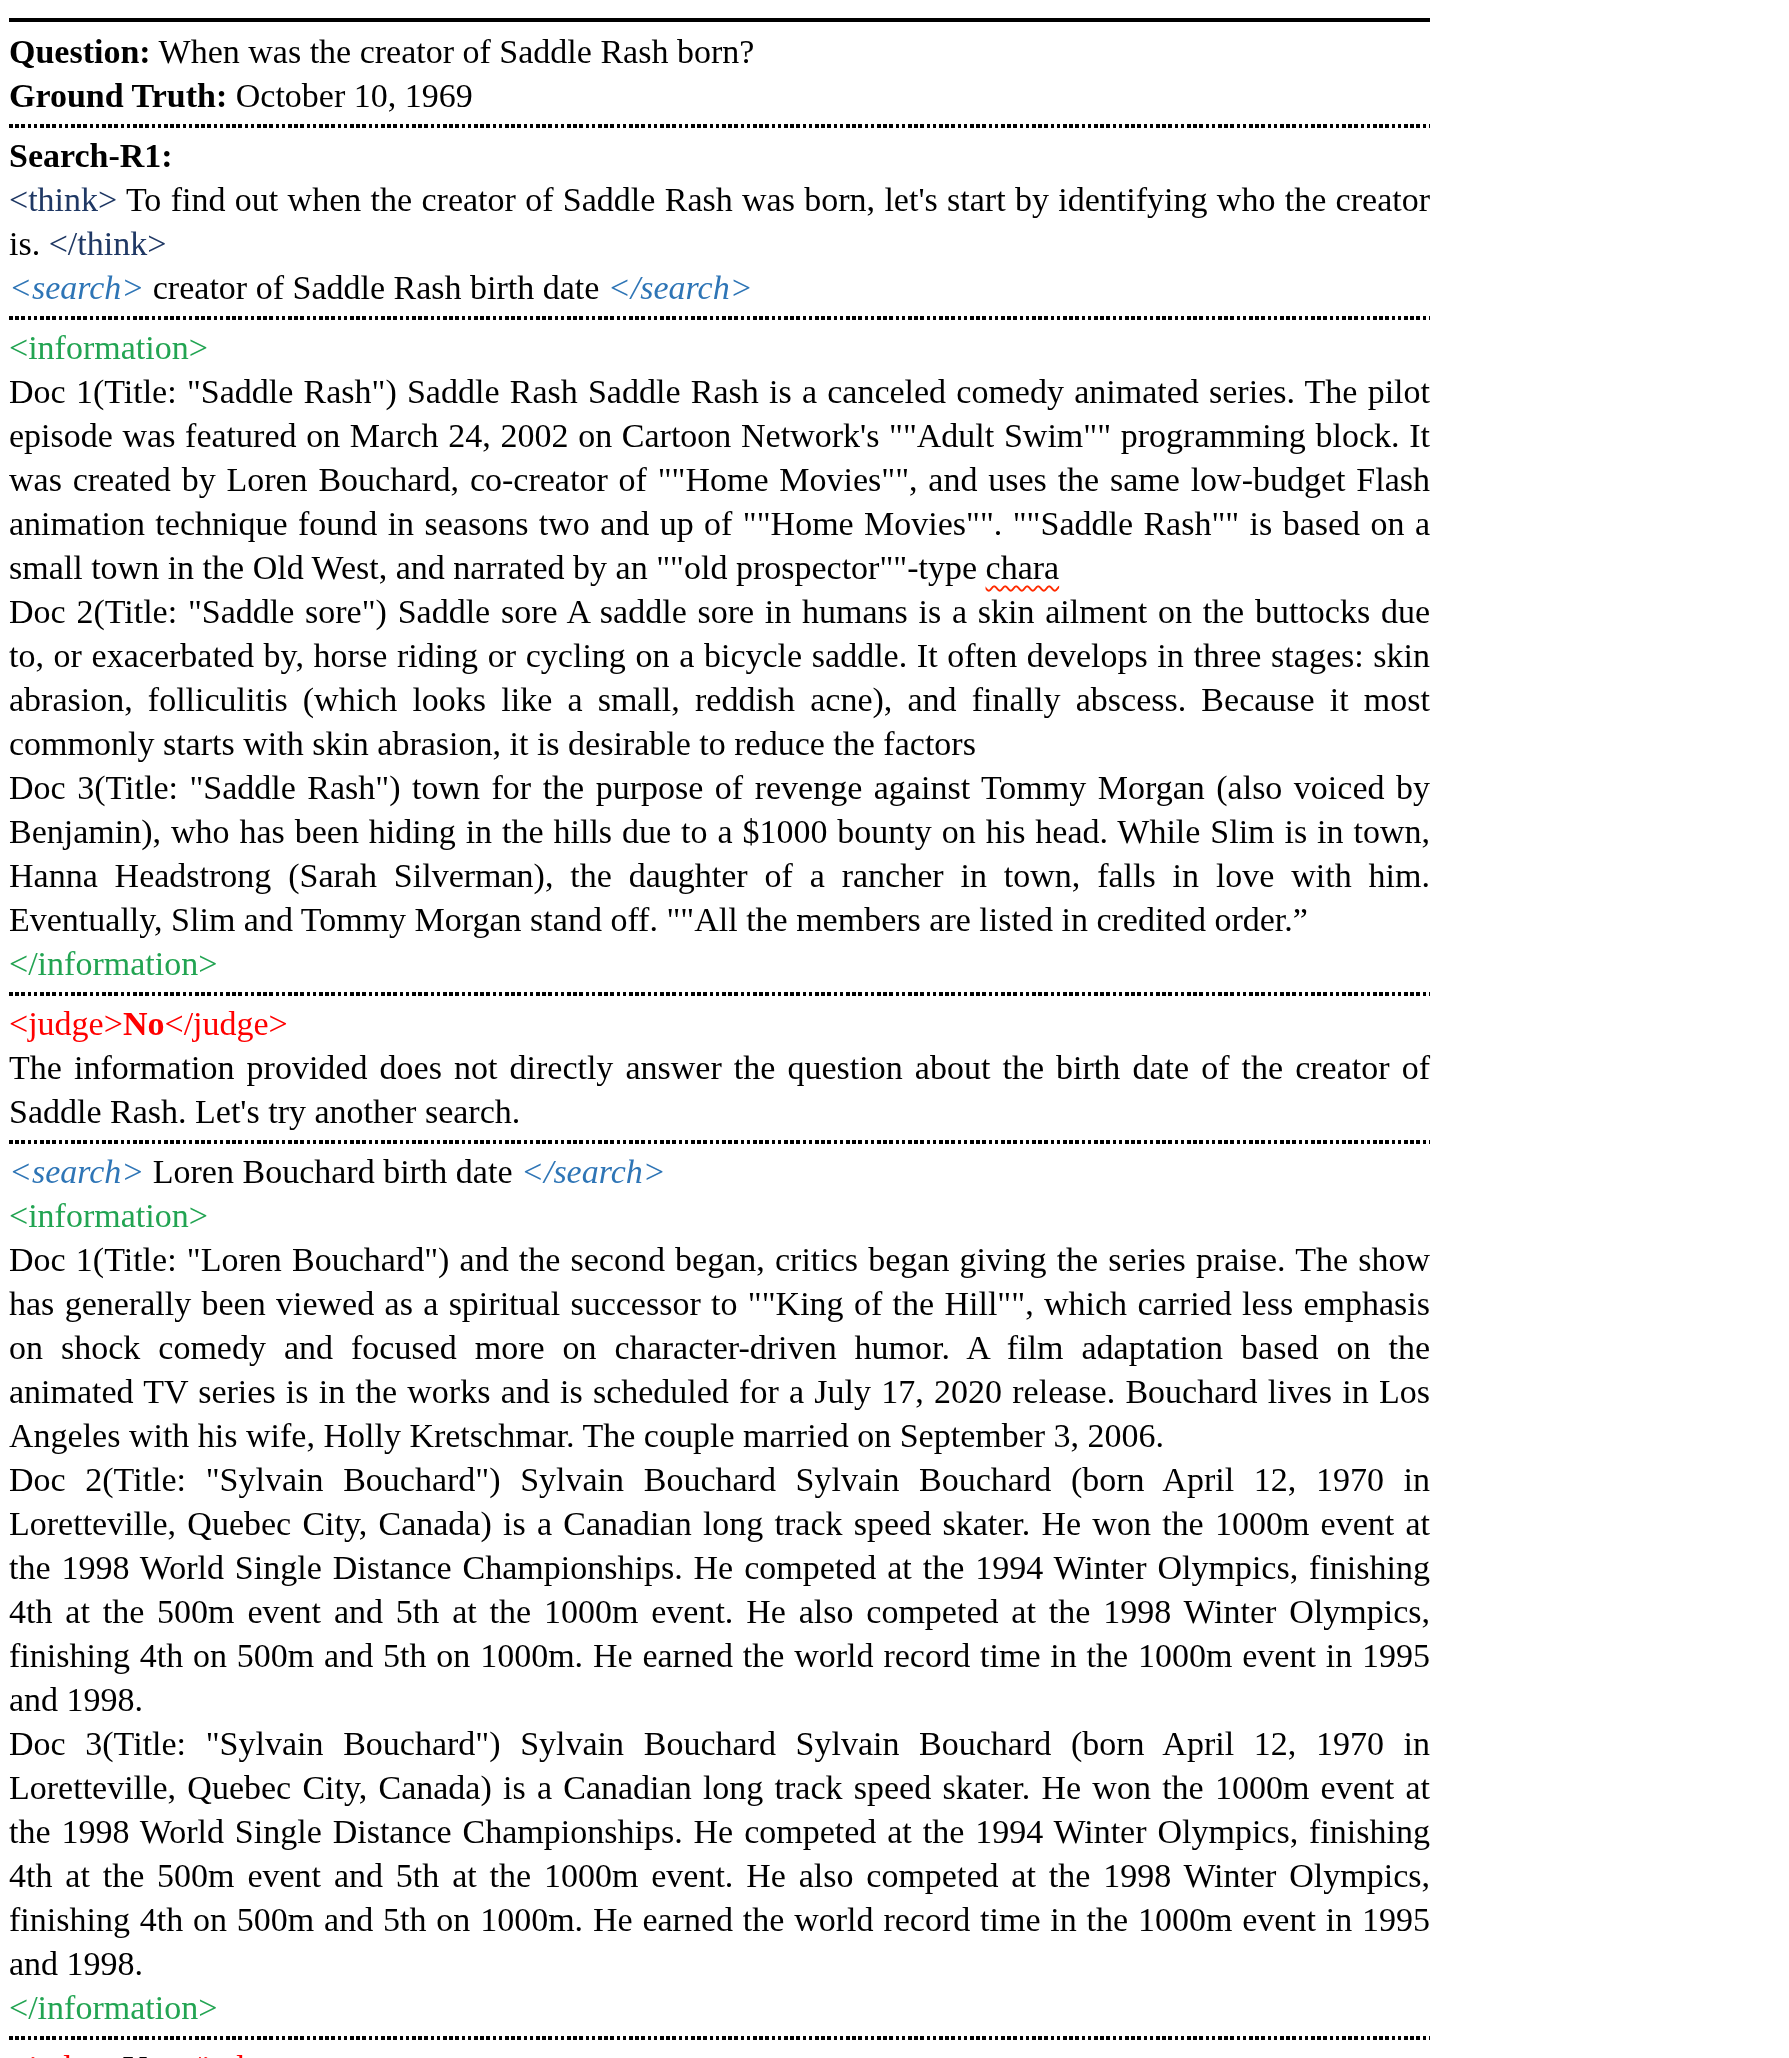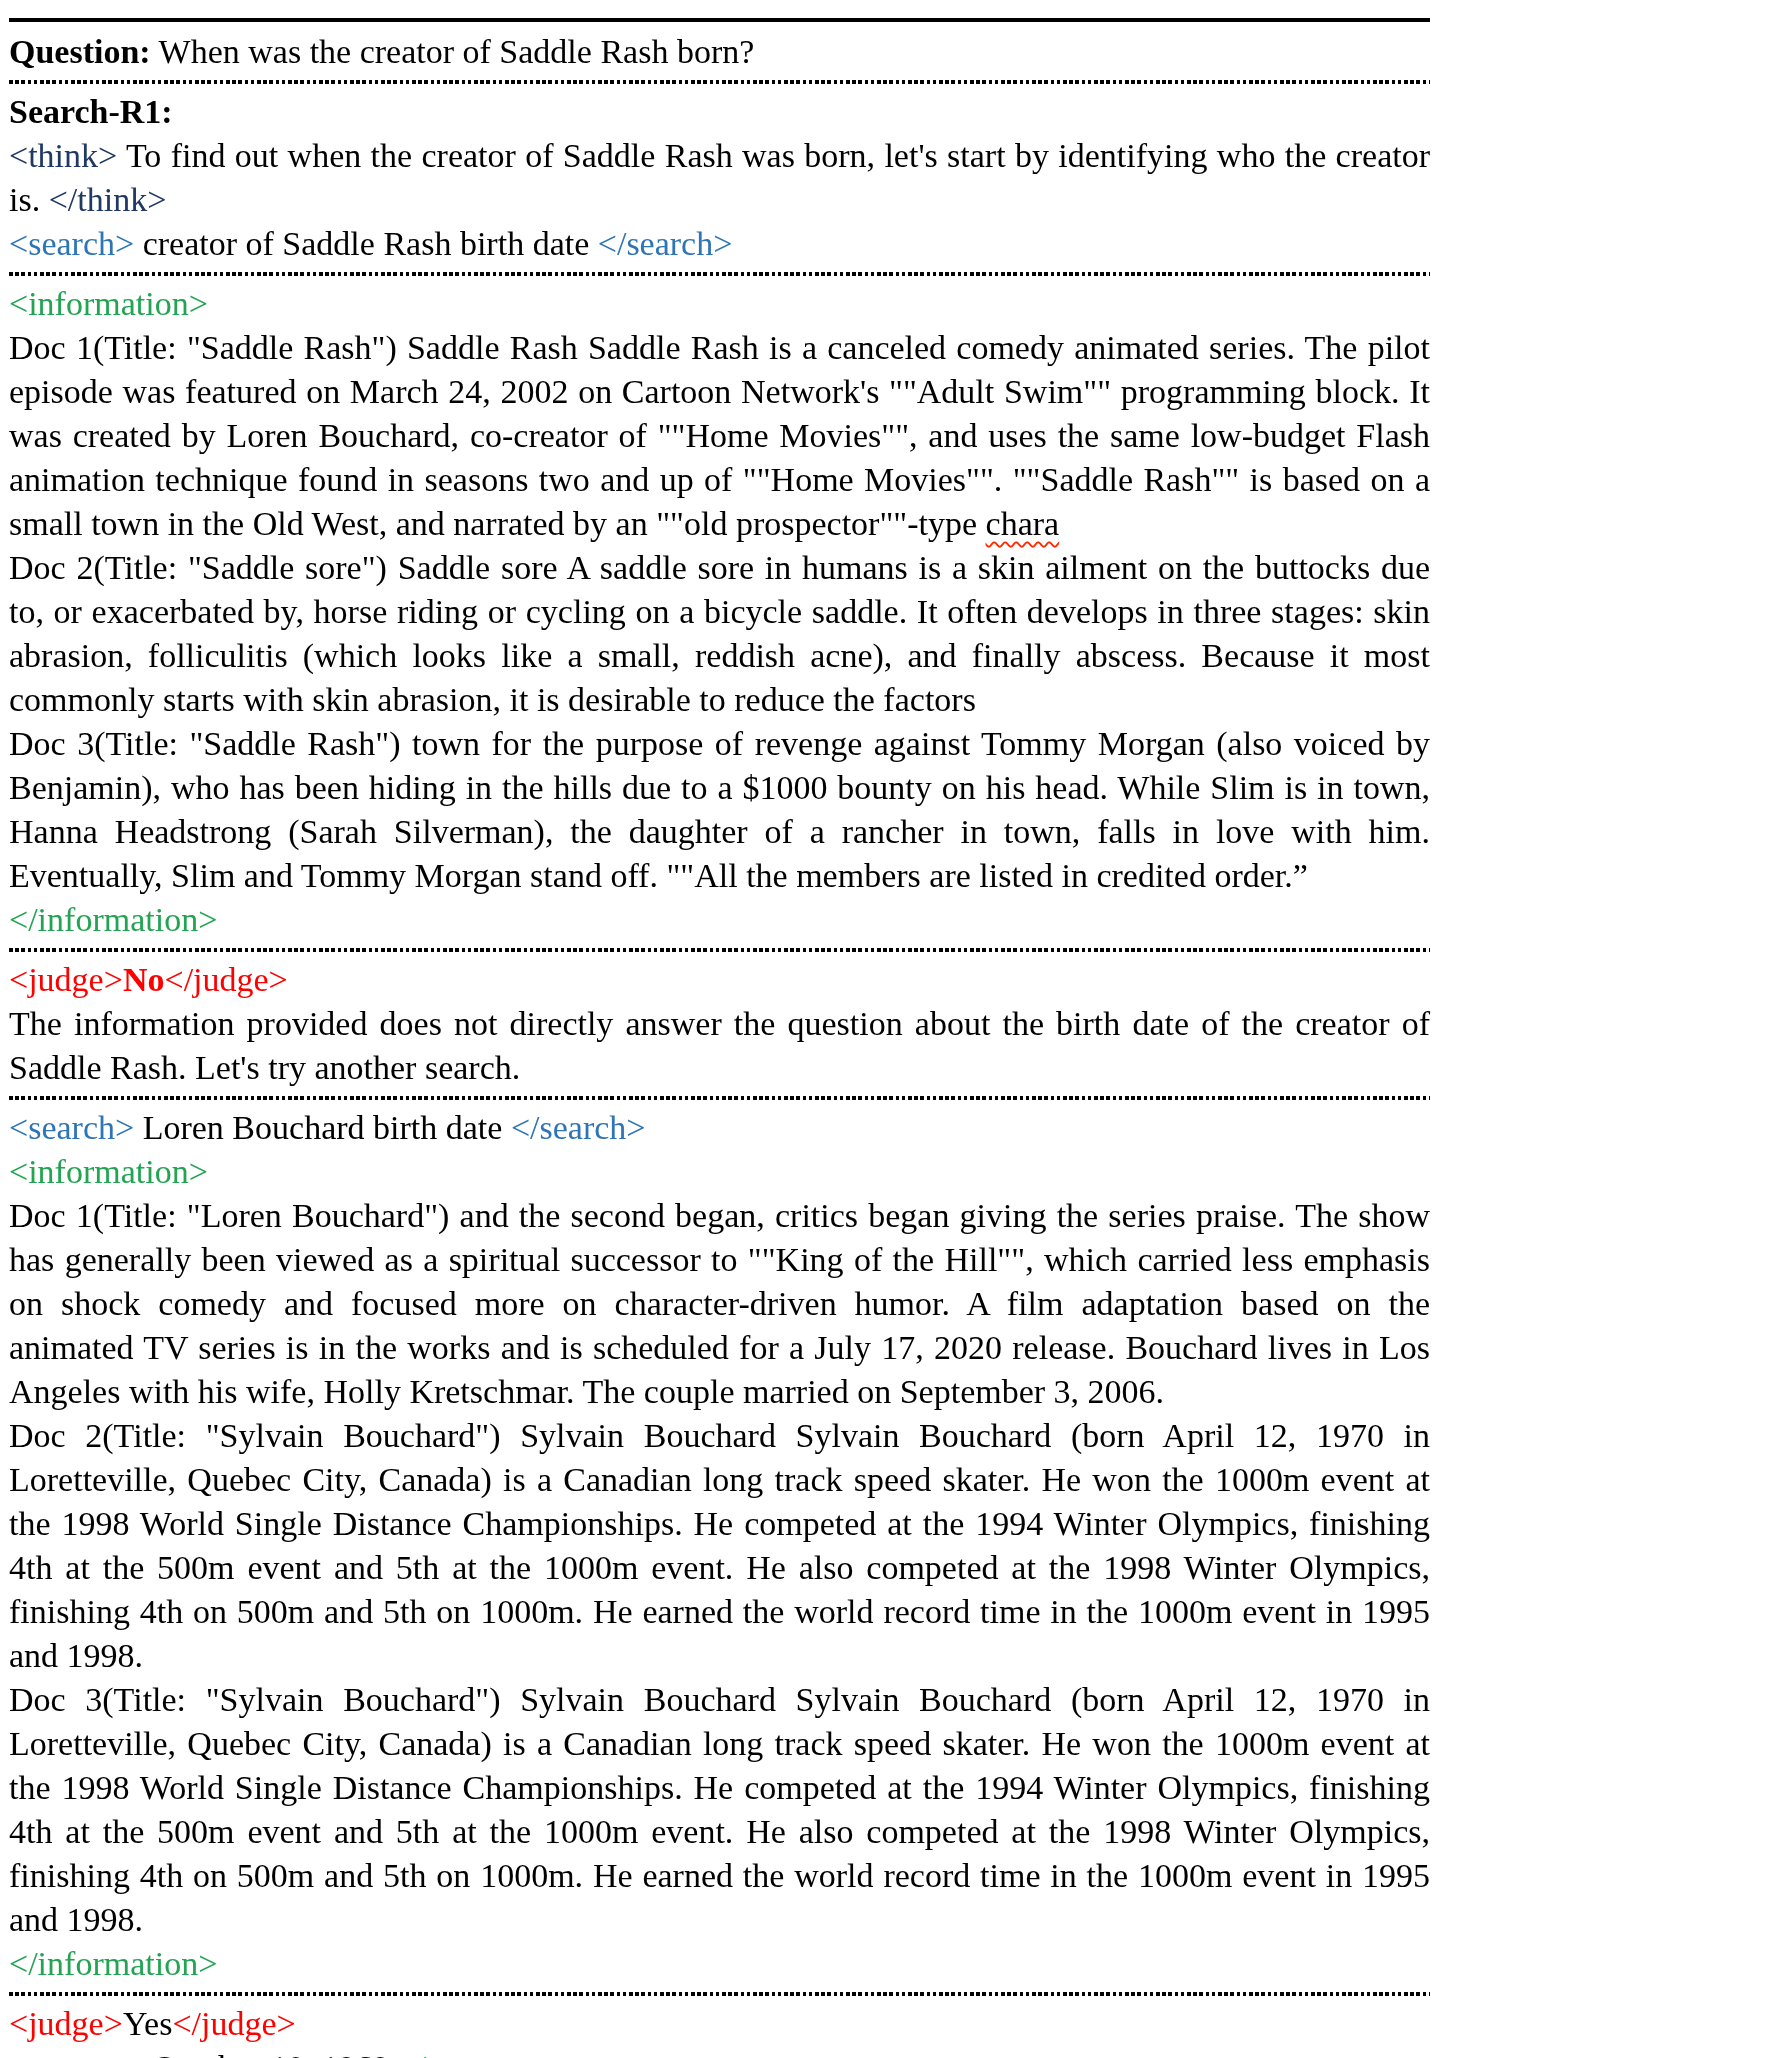--- a/index.html
+++ b/index.html
@@ -20,21 +20,21 @@
   .rule.bottom{height:6.2px;margin-top:10.7px;}
   .dotted{
     height:3.6px;
     margin:6.2px 0;
     background-image:repeating-linear-gradient(90deg,#000 0px,#000 3.6px,transparent 3.6px,transparent 6.2px);
   }
   .line{margin:0;}
   .para{margin:0;text-align:justify;}
   .b{font-weight:700;}
   .tag.think{color:var(--c-think,#1F3864);}
-  .tag.search{color:var(--c-search,#2E75B6);}
+  .tag.search{color:var(--c-search,#2E75B6);font-style:italic;}
   .tag.info{color:var(--c-information,#22A452);text-align:center;}
   .tag.judge{color:var(--c-judge,#FF0000);}
   .tag.answer{color:var(--c-answer,#22A452);}
   .judge-val.red{color:var(--c-judge,#FF0000);font-weight:bold;}
   .misspelled{
     text-decoration-line:underline;
     text-decoration-style:wavy;
     text-decoration-color:var(--c-misspell-underline,#FF2A00);
     text-decoration-thickness:1.8px;
     text-underline-offset:6.2px;
@@ -42,20 +42,21 @@
 </style>
 </head>
 <body>
 
 <div class="page">
 
   <div class="rule top"></div>
 
   <p class="line"><span class="b">Question:</span><span> When was the creator of Saddle Rash born?</span></p>
 
+  <p class="line"><span class="b">Ground Truth:</span><span> October 10, 1969</span></p>
 
   <div class="dotted"></div>
 
   <p class="line"><span class="b">Search-R1:</span></p>
 
   <p class="para"><span class="tag think">&lt;think&gt;</span><span> To find out when the creator of Saddle Rash was born, let's start by identifying who the creator is. </span><span class="tag think">&lt;/think&gt;</span></p>
 
   <p class="para"><span class="tag search">&lt;search&gt;</span><span> creator of Saddle Rash birth date </span><span class="tag search">&lt;/search&gt;</span></p>
 
   <div class="dotted"></div>

